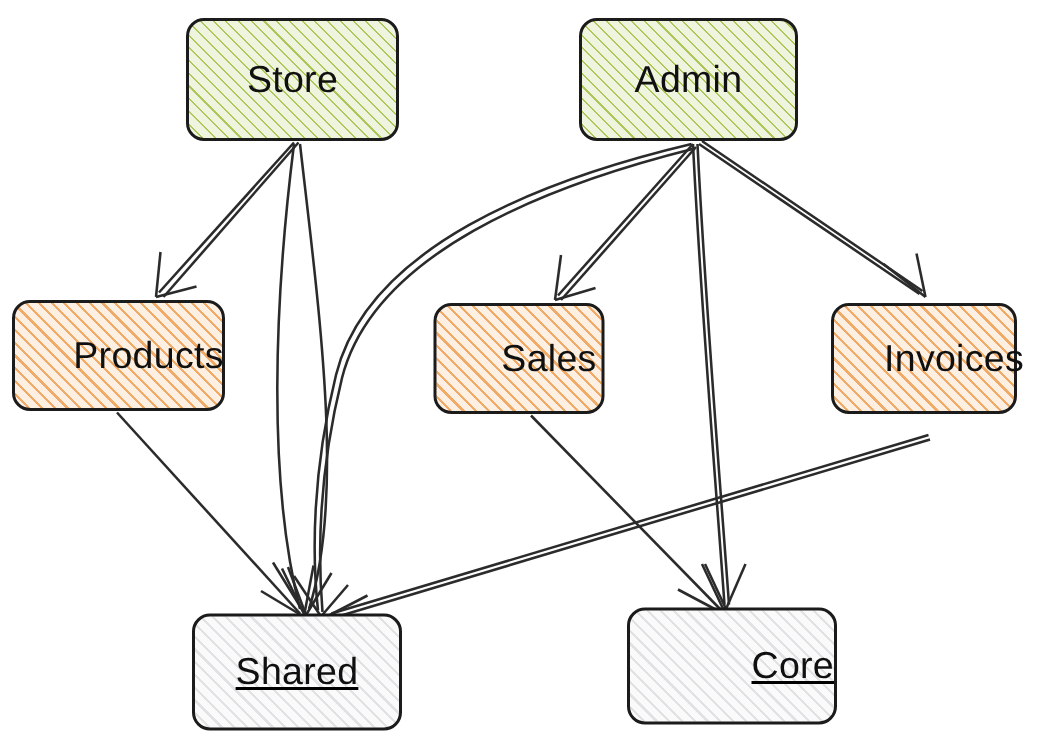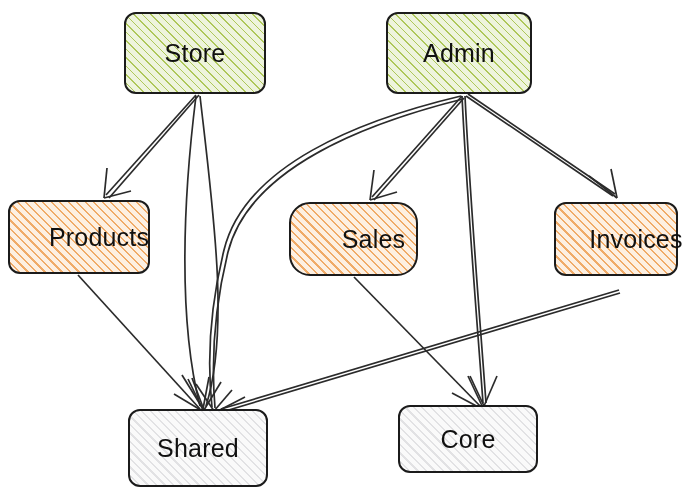--- a/index.html
+++ b/index.html
@@ -62,20 +62,21 @@
     padding-left: 40px;
   }
   
   .fill-gray {
     background-color: #fafafa;
     background-image: repeating-linear-gradient(
       45deg,
       #e2e2e4 0px, #e2e2e4 1.5px,
       rgba(255,255,255,0) 1.5px, rgba(255,255,255,0) 6px
     );
+    text-decoration: underline;
   }
   .edge-path {
     fill: none;
     stroke: #2b2b2b;
     stroke-width: 1.7;
   }
   .edge-head {
     fill: none;
     stroke: #2b2b2b;
     stroke-width: 1.7;
@@ -161,29 +162,29 @@
   </div>
 
   <div class="node fill-green" style="left:386px; top:12px; width:146px; height:82px;">
     <span class="node-label">Admin</span>
   </div>
 
   <div class="node fill-orange" style="left:8px; top:200px; width:142px; height:74px;">
     <span class="node-label">Products</span>
   </div>
 
-  <div class="node fill-orange" style="left:289px; top:202px; width:129px; height:74px;border-radius:21px;">
+  <div class="node fill-orange" style="left:289px; top:202px; width:114px; height:74px;">
     <span class="node-label">Sales</span>
   </div>
 
   <div class="node fill-orange" style="left:554px; top:202px; width:124px; height:74px;">
     <span class="node-label">Invoices</span>
   </div>
 
   <div class="node fill-gray" style="left:128px; top:409px; width:140px; height:78px;">
     <span class="node-label">Shared</span>
   </div>
 
-  <div class="node fill-gray" style="left:398px; top:405px; width:140px; height:68px;">
+  <div class="node fill-gray" style="left:418px; top:405px; width:140px; height:78px;justify-content:flex-end;">
     <span class="node-label">Core</span>
   </div>
 
 </div>
 
 </body></html>

